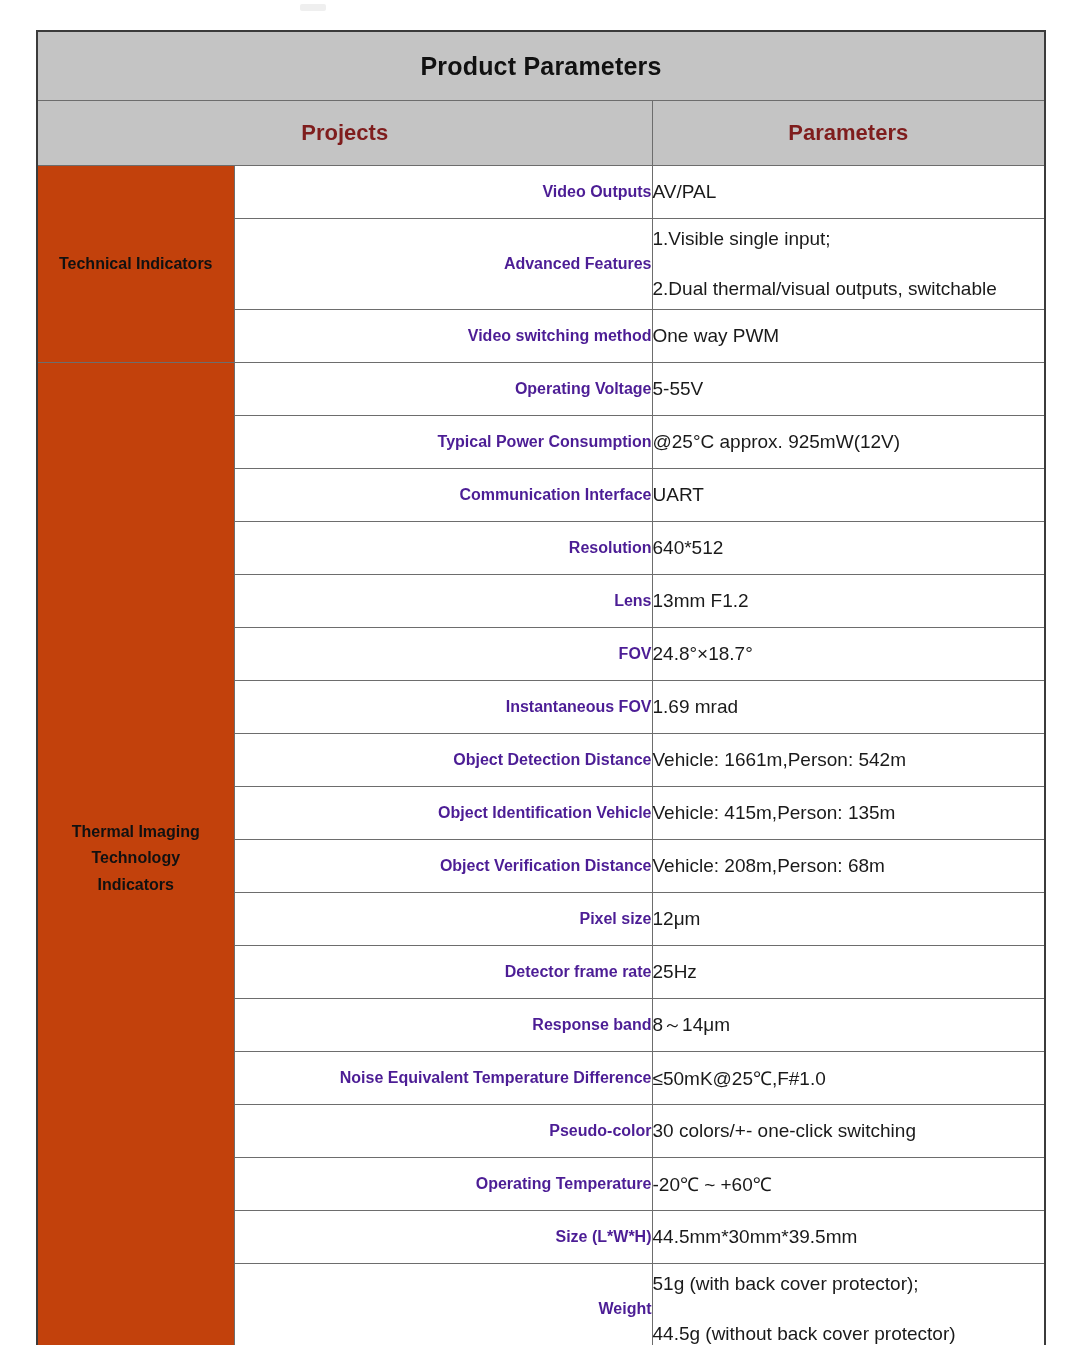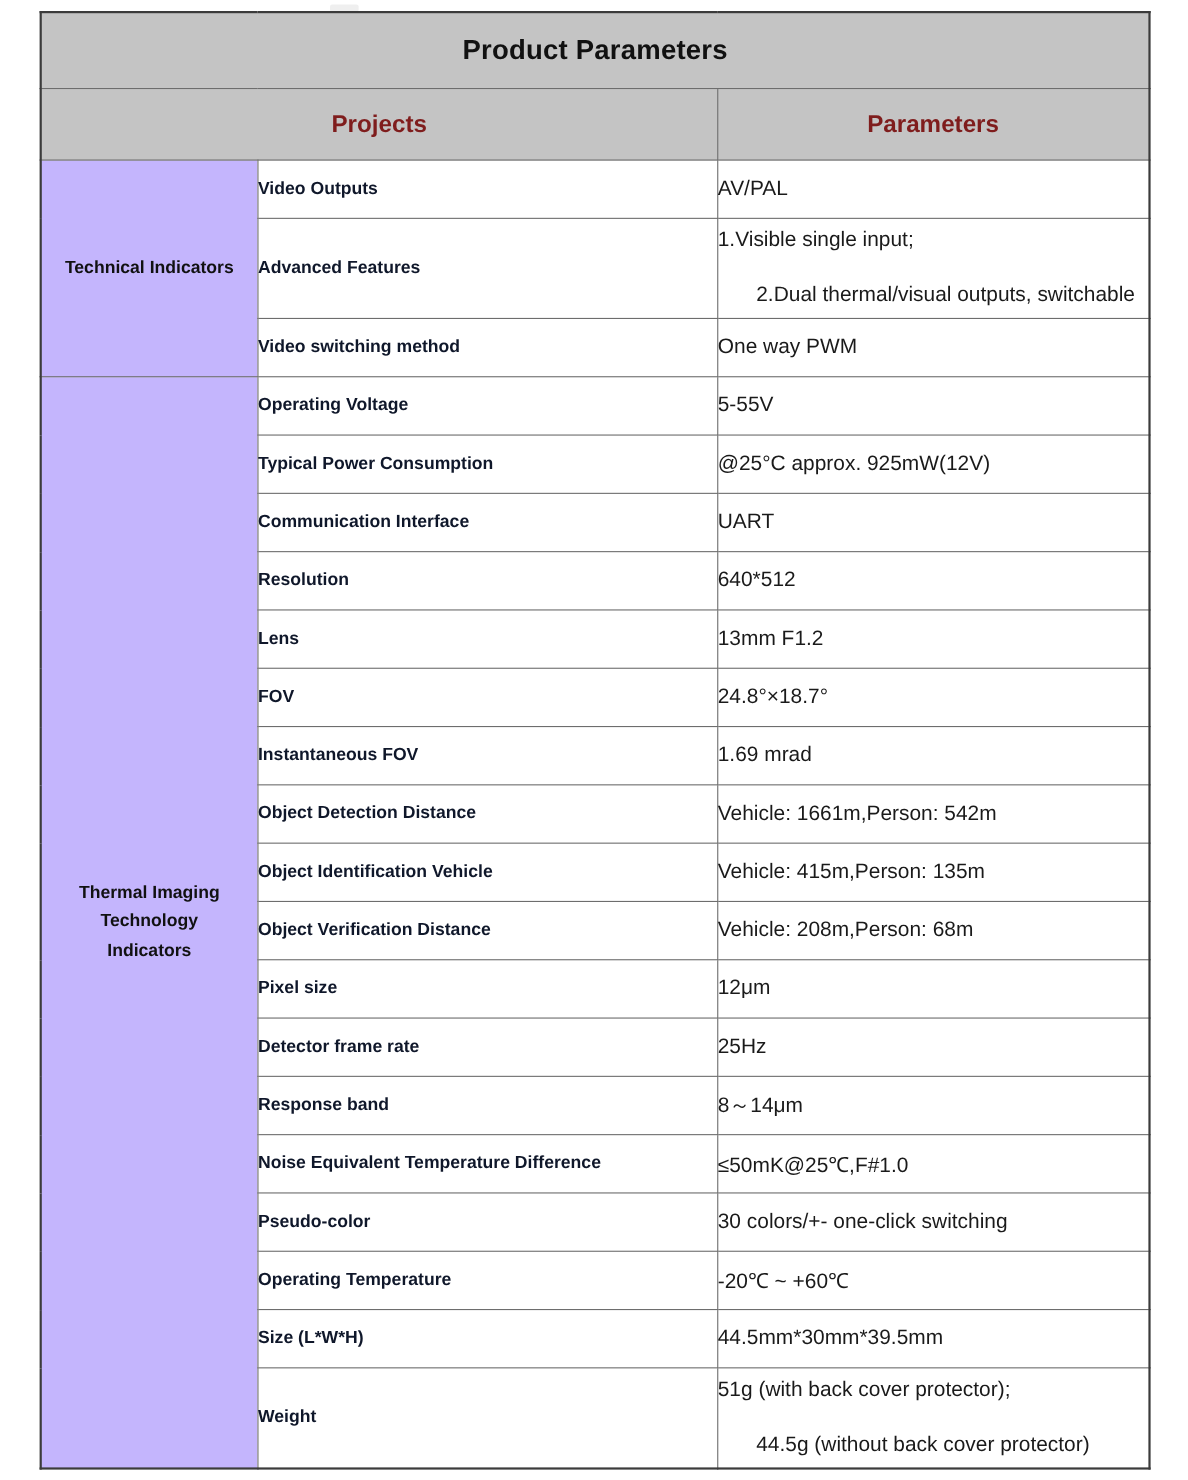--- a/index.html
+++ b/index.html
@@ -10,21 +10,21 @@
     width: 1080px;
     height: 1345px;
     background: #ffffff;
     font-family: "Liberation Sans", sans-serif;
     -webkit-font-smoothing: antialiased;
   }
 
   #spec-sheet {
     position: absolute;
     left: 36px;
-    top: 10px;
+    top: 30px;
     width: 1008px;
     height: 1290px;
     box-sizing: border-box;
   }
 
   table.spec-table {
     width: 100%;
     height: 100%;
     border-collapse: collapse;
     table-layout: fixed;
@@ -53,54 +53,54 @@
     background: #c4c4c4;
     text-align: center;
     font-weight: bold;
     font-size: 22px;
     color: #7f1d1d;
     height: 64px;
   }
 
   
   td.category {
-    background: #c4b5fd;
+    background: #c2410c;
     text-align: center;
     font-weight: bold;
     font-size: 16px;
     color: #111;
     line-height: 1.65;
     padding: 0 6px;
     margin-left: 45px;
   }
 
   
   td.proj {
     background: #ffffff;
     font-weight: bold;
     font-size: 16px;
-    color: #0f172a;
+    color: #4c1d95;
     padding: 6px 0 6px 10px;
+    text-align: right;
   }
 
   
   td.val {
     background: #ffffff;
     font-weight: normal;
     font-size: 19px;
     color: #1a1a1a;
     padding: 6px 0 6px 10px;
   }
 
   td.val .line {
     display: block;
   }
   td.val .line + .line {
     margin-top: 28px;
-    padding-left: 35px;
   }
 
   
   tr.r-std td { height: 52px; }
   tr.r-tall td { height: 90px; }
 
   .top-artifact {
     position: absolute;
     left: 300px;
     top: 4px;

